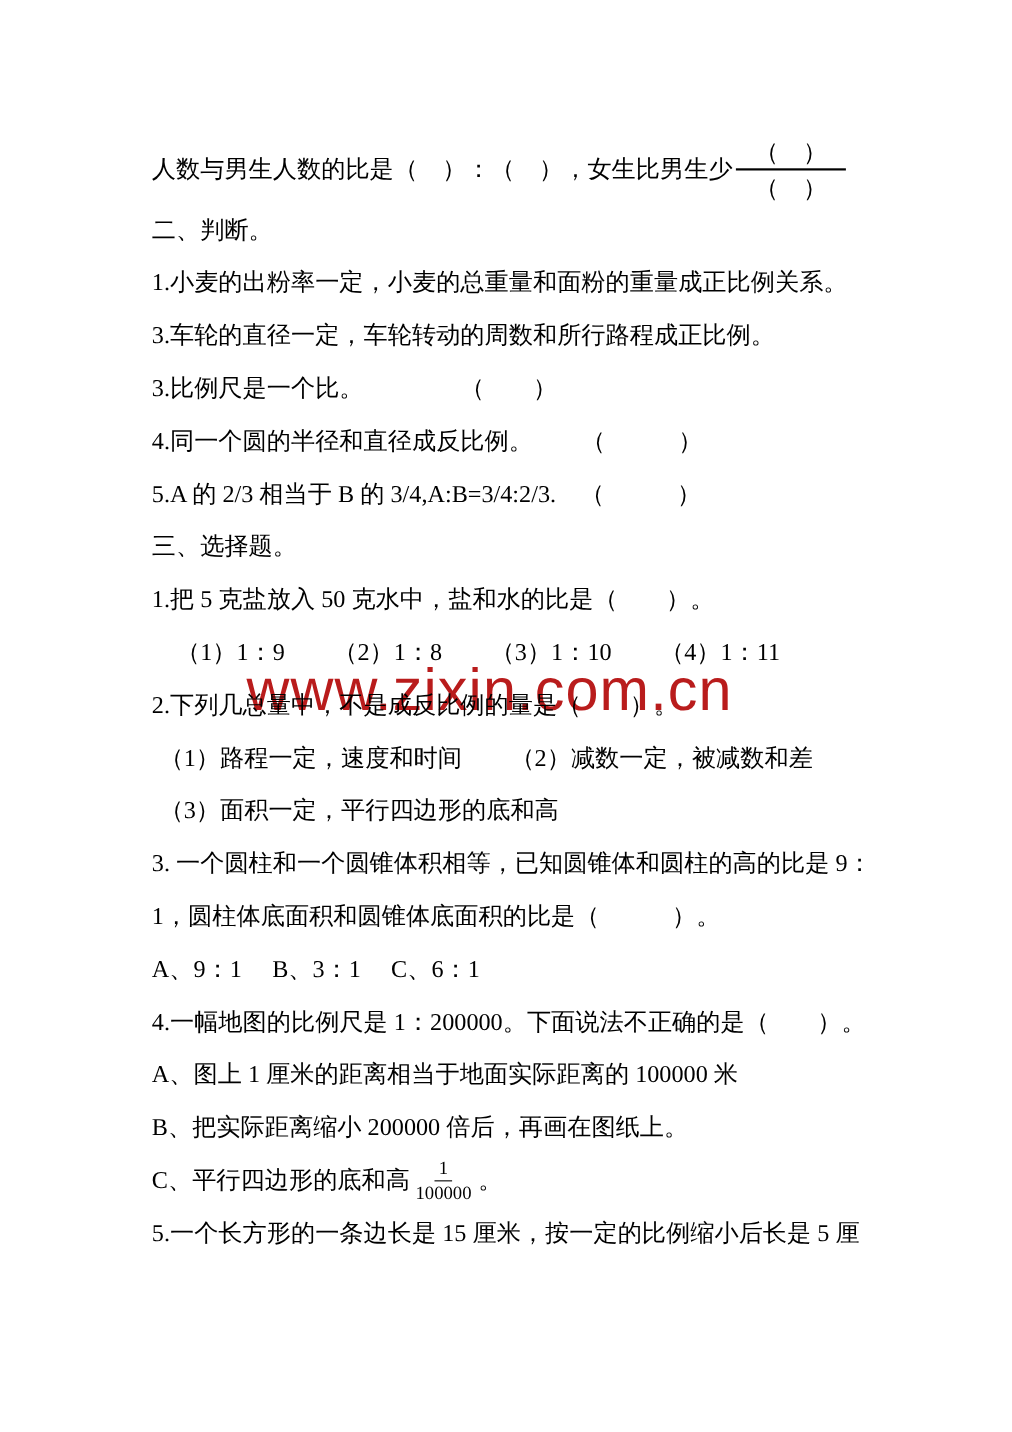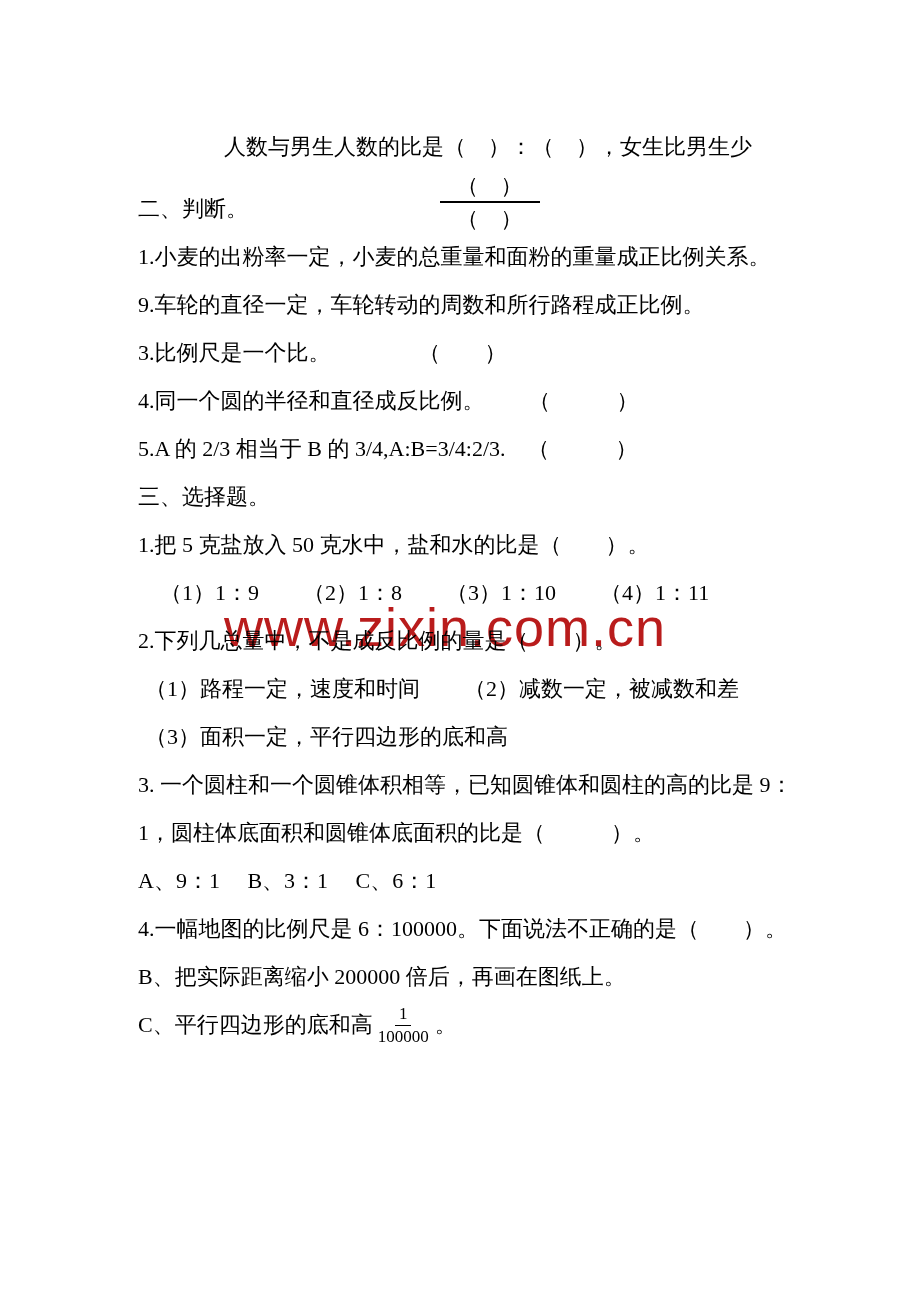--- a/index.html
+++ b/index.html
@@ -37,21 +37,21 @@
     width: 700px;
   }
   .line {
     height: 48px;
     font-size: 22px;
     line-height: 48px;
     white-space: pre;
     display: flex;
     align-items: center;
   }
-  .line.tall { height: 62px; flex-direction: column; }
+  .line.tall { height: 62px; }
   .indent-lg { padding-left: 22px; }
   .indent-sm { padding-left: 7px; align-items: flex-end; }
   .frac {
     display: inline-flex;
     flex-direction: column;
     align-items: center;
     text-align: center;
     margin-left: 3px;
     vertical-align: middle;
   }
@@ -97,21 +97,21 @@
 
     <div class="line">
       <span>二、判断。</span>
     </div>
 
     <div class="line">
       <span>1.小麦的出粉率一定，小麦的总重量和面粉的重量成正比例关系。</span>
     </div>
 
     <div class="line">
-      <span>9.车轮的直径一定，车轮转动的周数和所行路程成正比例。</span>
+      <span>3.车轮的直径一定，车轮转动的周数和所行路程成正比例。</span>
     </div>
 
     <div class="line">
       <span>3.比例尺是一个比。　　　　（　　）</span>
     </div>
 
     <div class="line">
       <span>4.同一个圆的半径和直径成反比例。　　（　　　）</span>
     </div>
 
@@ -149,33 +149,39 @@
 
     <div class="line">
       <span>1，圆柱体底面积和圆锥体底面积的比是（　　　）。</span>
     </div>
 
     <div class="line">
       <span>A、9：1　 B、3：1　 C、6：1</span>
     </div>
 
     <div class="line">
-      <span>4.一幅地图的比例尺是 6：100000。下面说法不正确的是（　　）。</span>
+      <span>4.一幅地图的比例尺是 1：200000。下面说法不正确的是（　　）。</span>
     </div>
 
+    <div class="line">
+      <span>A、图上 1 厘米的距离相当于地面实际距离的 100000 米</span>
+    </div>
 
     <div class="line">
       <span>B、把实际距离缩小 200000 倍后，再画在图纸上。</span>
     </div>
 
     <div class="line">
       <span>C、平行四边形的底和高</span>
       <span class="frac frac-small">
         <span class="num">1</span>
         <span class="den">100000</span>
       </span>
       <span class="after-frac">。</span>
     </div>
 
+    <div class="line">
+      <span>5.一个长方形的一条边长是 15 厘米，按一定的比例缩小后长是 5 厘</span>
+    </div>
 
 
   </div>
 </div>
 
 </body></html>

